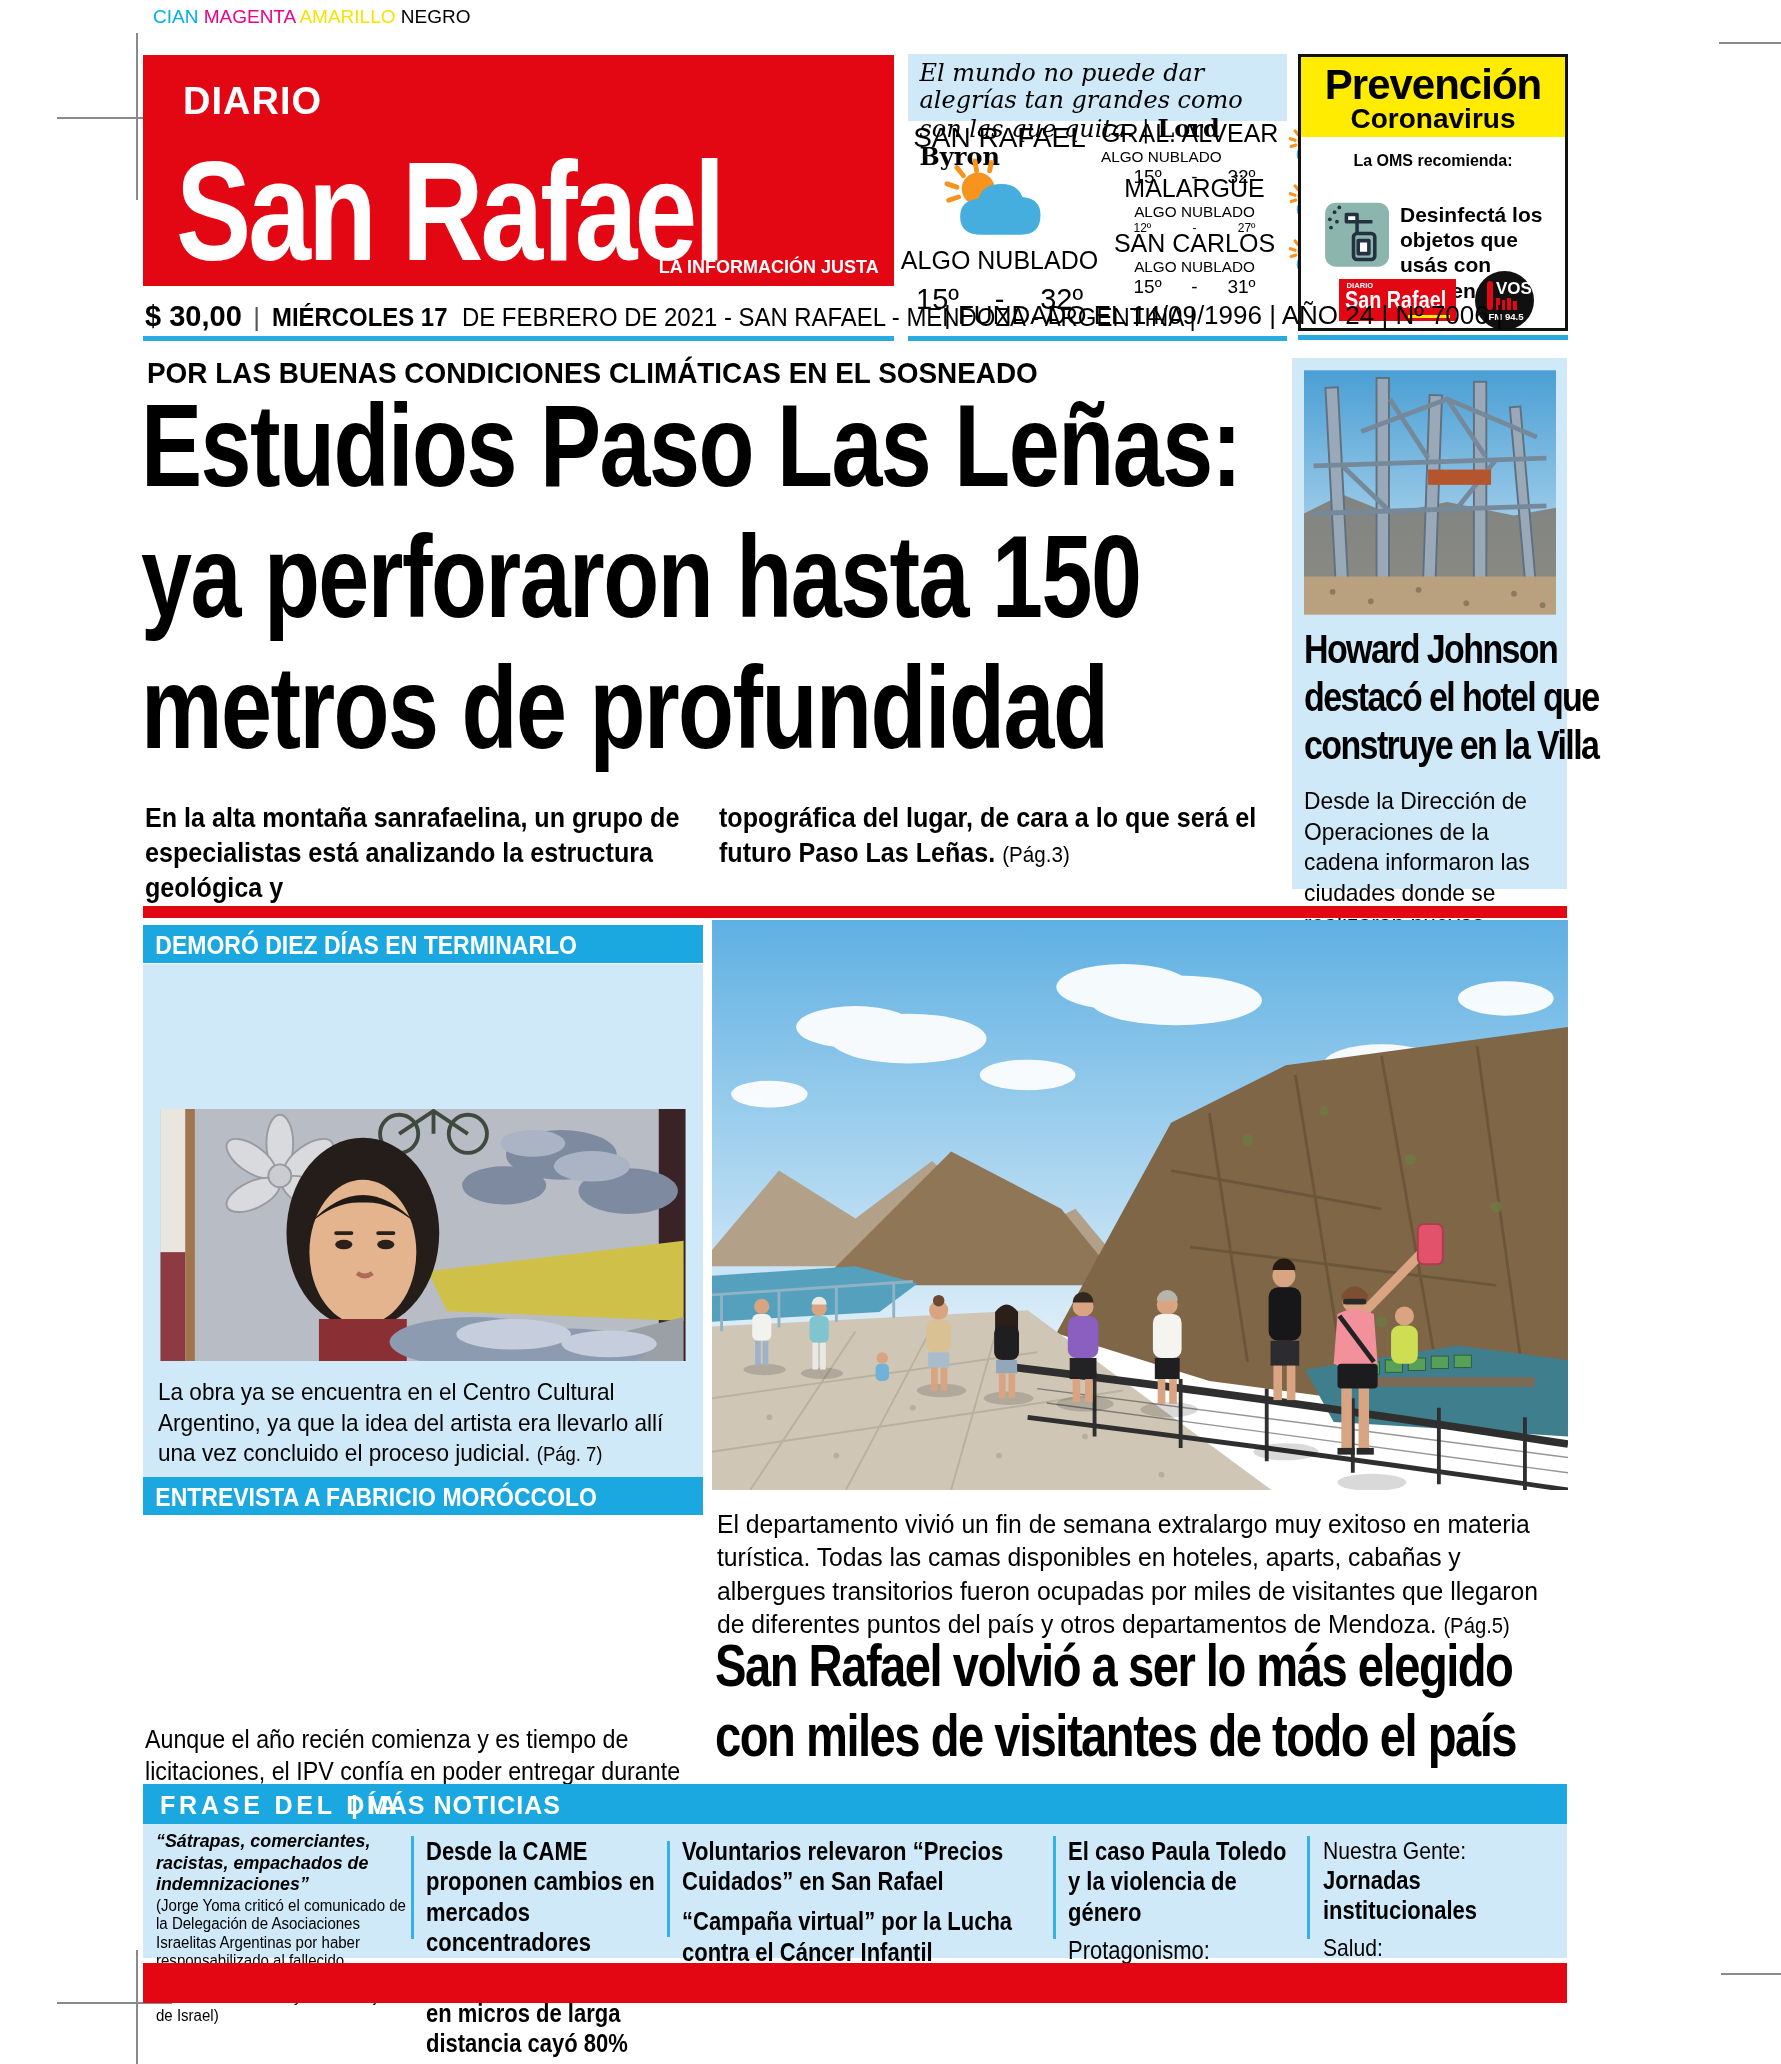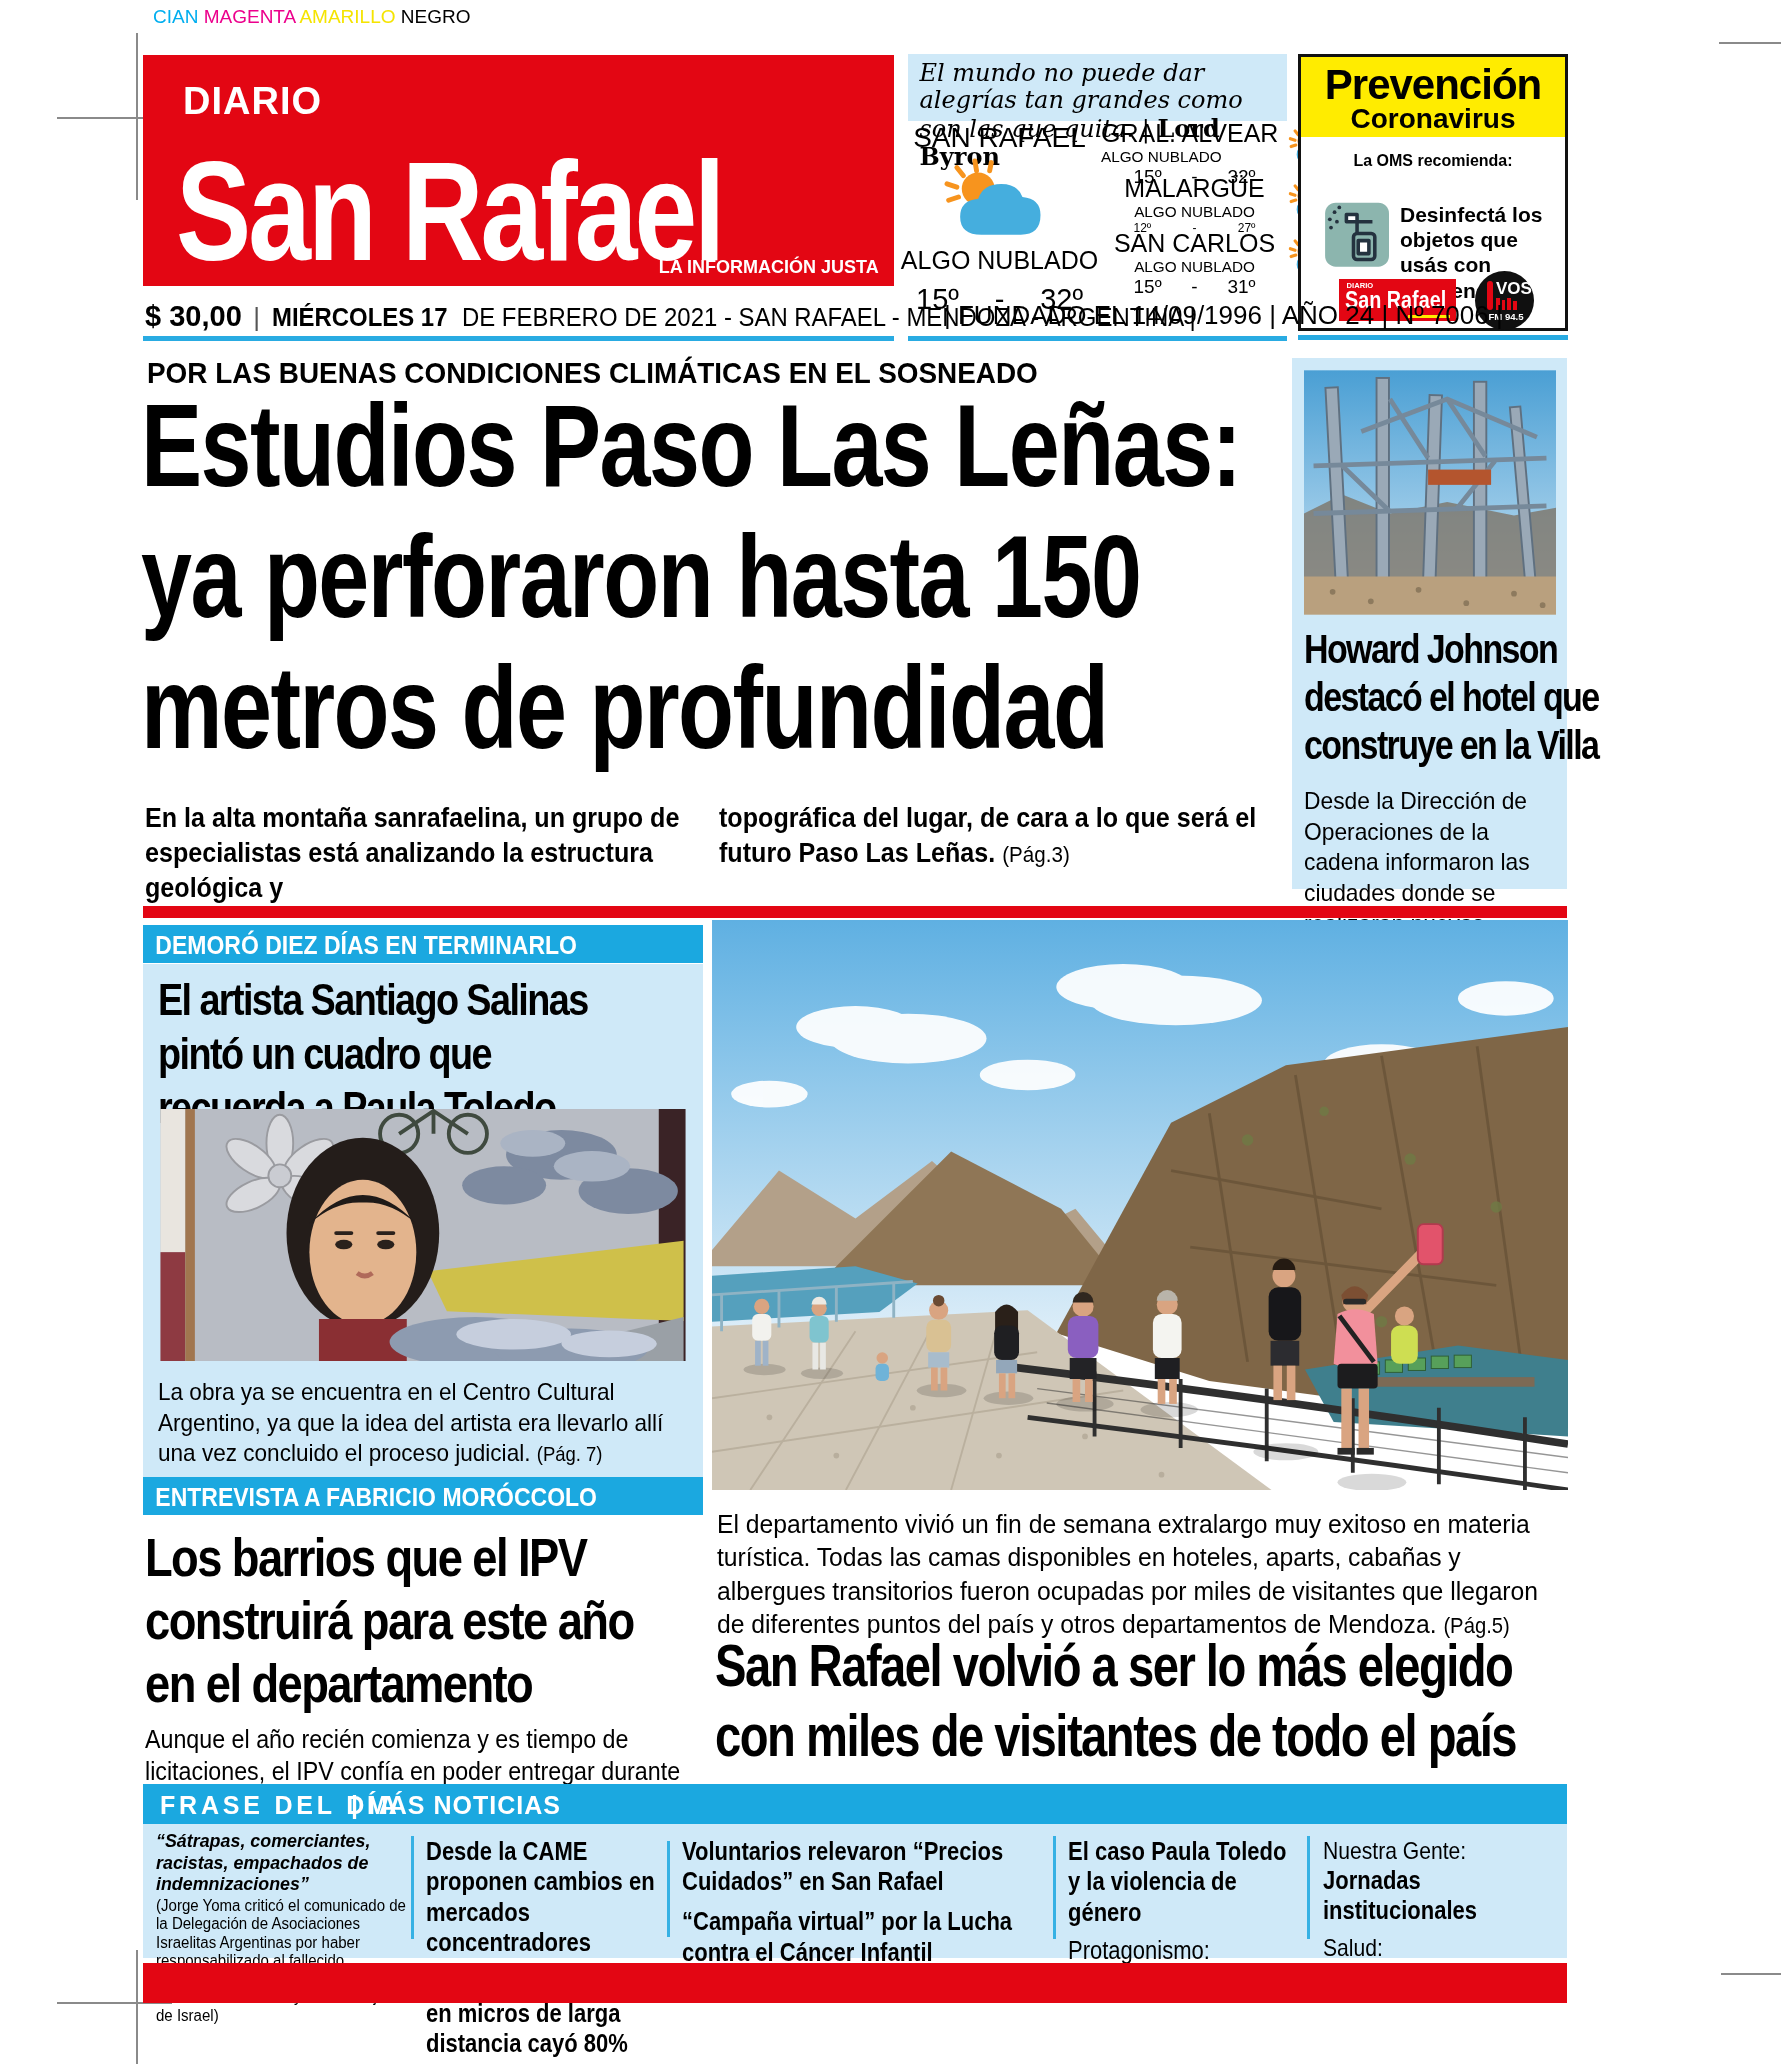--- a/index.html
+++ b/index.html
@@ -244,25 +244,20 @@
       <span class="pag">(Pág. 3)</span>
     </div>
   </div>
 
   <div class="abs redbg" style="left:143px;top:906px;width:1424px;height:11.5px;"></div>
 
   <div class="abs cyanbar" style="left:143px;top:925px;width:560px;height:38px;">
     <div class="white b nw ox" style="padding:5.7px 0 0 13.4px;font-size:25px;transform:scaleX(0.92);">DEMORÓ DIEZ DÍAS EN TERMINARLO</div>
   </div>
   <div class="abs panel" style="left:143px;top:964px;width:560px;height:543px;">
-    <div class="abs" style="left:15.3px;top:13.4px;">
-      <div class="hl nw ox" style="font-size:45px;transform:scaleX(0.84);height:54px;">El artista Santiago Salinas</div>
-      <div class="hl nw ox" style="font-size:45px;transform:scaleX(0.84);height:54px;">pintó un cuadro que</div>
-      <div class="hl nw ox" style="font-size:45px;transform:scaleX(0.84);height:54px;">recuerda a Paula Toledo</div>
-    </div>
     <svg class="abs" style="left:17px;top:145px;" width="526" height="252" viewBox="0 0 550 264">
       <rect width="550" height="264" fill="#b8bcc4"></rect>
       <rect x="0" y="0" width="26" height="150" fill="#e9e5df"></rect>
       <rect x="0" y="150" width="26" height="114" fill="#8e3a42"></rect>
       <rect x="26" y="0" width="10" height="264" fill="#a1764f"></rect>
       <rect x="522" y="0" width="28" height="264" fill="#3a2326"></rect>
 
       <g fill="#7d8aa0">
           <ellipse cx="420" cy="48" rx="58" ry="26"></ellipse>
           <ellipse cx="490" cy="86" rx="52" ry="24"></ellipse>
@@ -490,25 +485,20 @@
         <rect x="676" y="490" width="11" height="64" fill="#d9a481"></rect>
         <rect x="654" y="552" width="18" height="7" fill="#2a2a2a"></rect>
           <rect x="674" y="552" width="18" height="7" fill="#2a2a2a"></rect>
       </g>
     </g>
   </svg>
 
   <div class="abs cyanbar" style="left:143px;top:1477px;width:560px;height:38px;">
     <div class="white b nw ox" style="padding:5.7px 0 0 13.4px;font-size:25px;transform:scaleX(0.92);">ENTREVISTA A FABRICIO MORÓCCOLO</div>
   </div>
-  <div class="abs" style="left:145px;top:1529px;">
-    <div class="hl nw ox" style="font-size:54px;transform:scaleX(0.84);height:63px;">Los barrios que el IPV</div>
-    <div class="hl nw ox" style="font-size:54px;transform:scaleX(0.84);height:63px;">construirá para este año</div>
-    <div class="hl nw ox" style="font-size:54px;transform:scaleX(0.84);height:63px;">en el departamento</div>
-  </div>
   <div class="abs capt ox" style="left:145px;top:1723px;width:606px;font-size:25px;transform:scaleX(0.93);">
     <span>Aunque el año recién comienza y es tiempo de licitaciones, el IPV confía en poder entregar durante este año algunas viviendas de barrios como el Americasa o el Alberdi.</span>
     <span class="pag">(Pág. 9)</span>
   </div>
 
   <div class="abs capt ox" style="left:717px;top:1508px;width:897px;font-size:26px;transform:scaleX(0.95);">
     <span>El departamento vivió un fin de semana extralargo muy exitoso en materia turística. Todas las camas disponibles en hoteles, aparts, cabañas y albergues transitorios fueron ocupadas por miles de visitantes que llegaron de diferentes puntos del país y otros departamentos de Mendoza.</span>
     <span class="pag">(Pág.5)</span>
   </div>
   <div class="abs" style="left:715px;top:1636px;">

